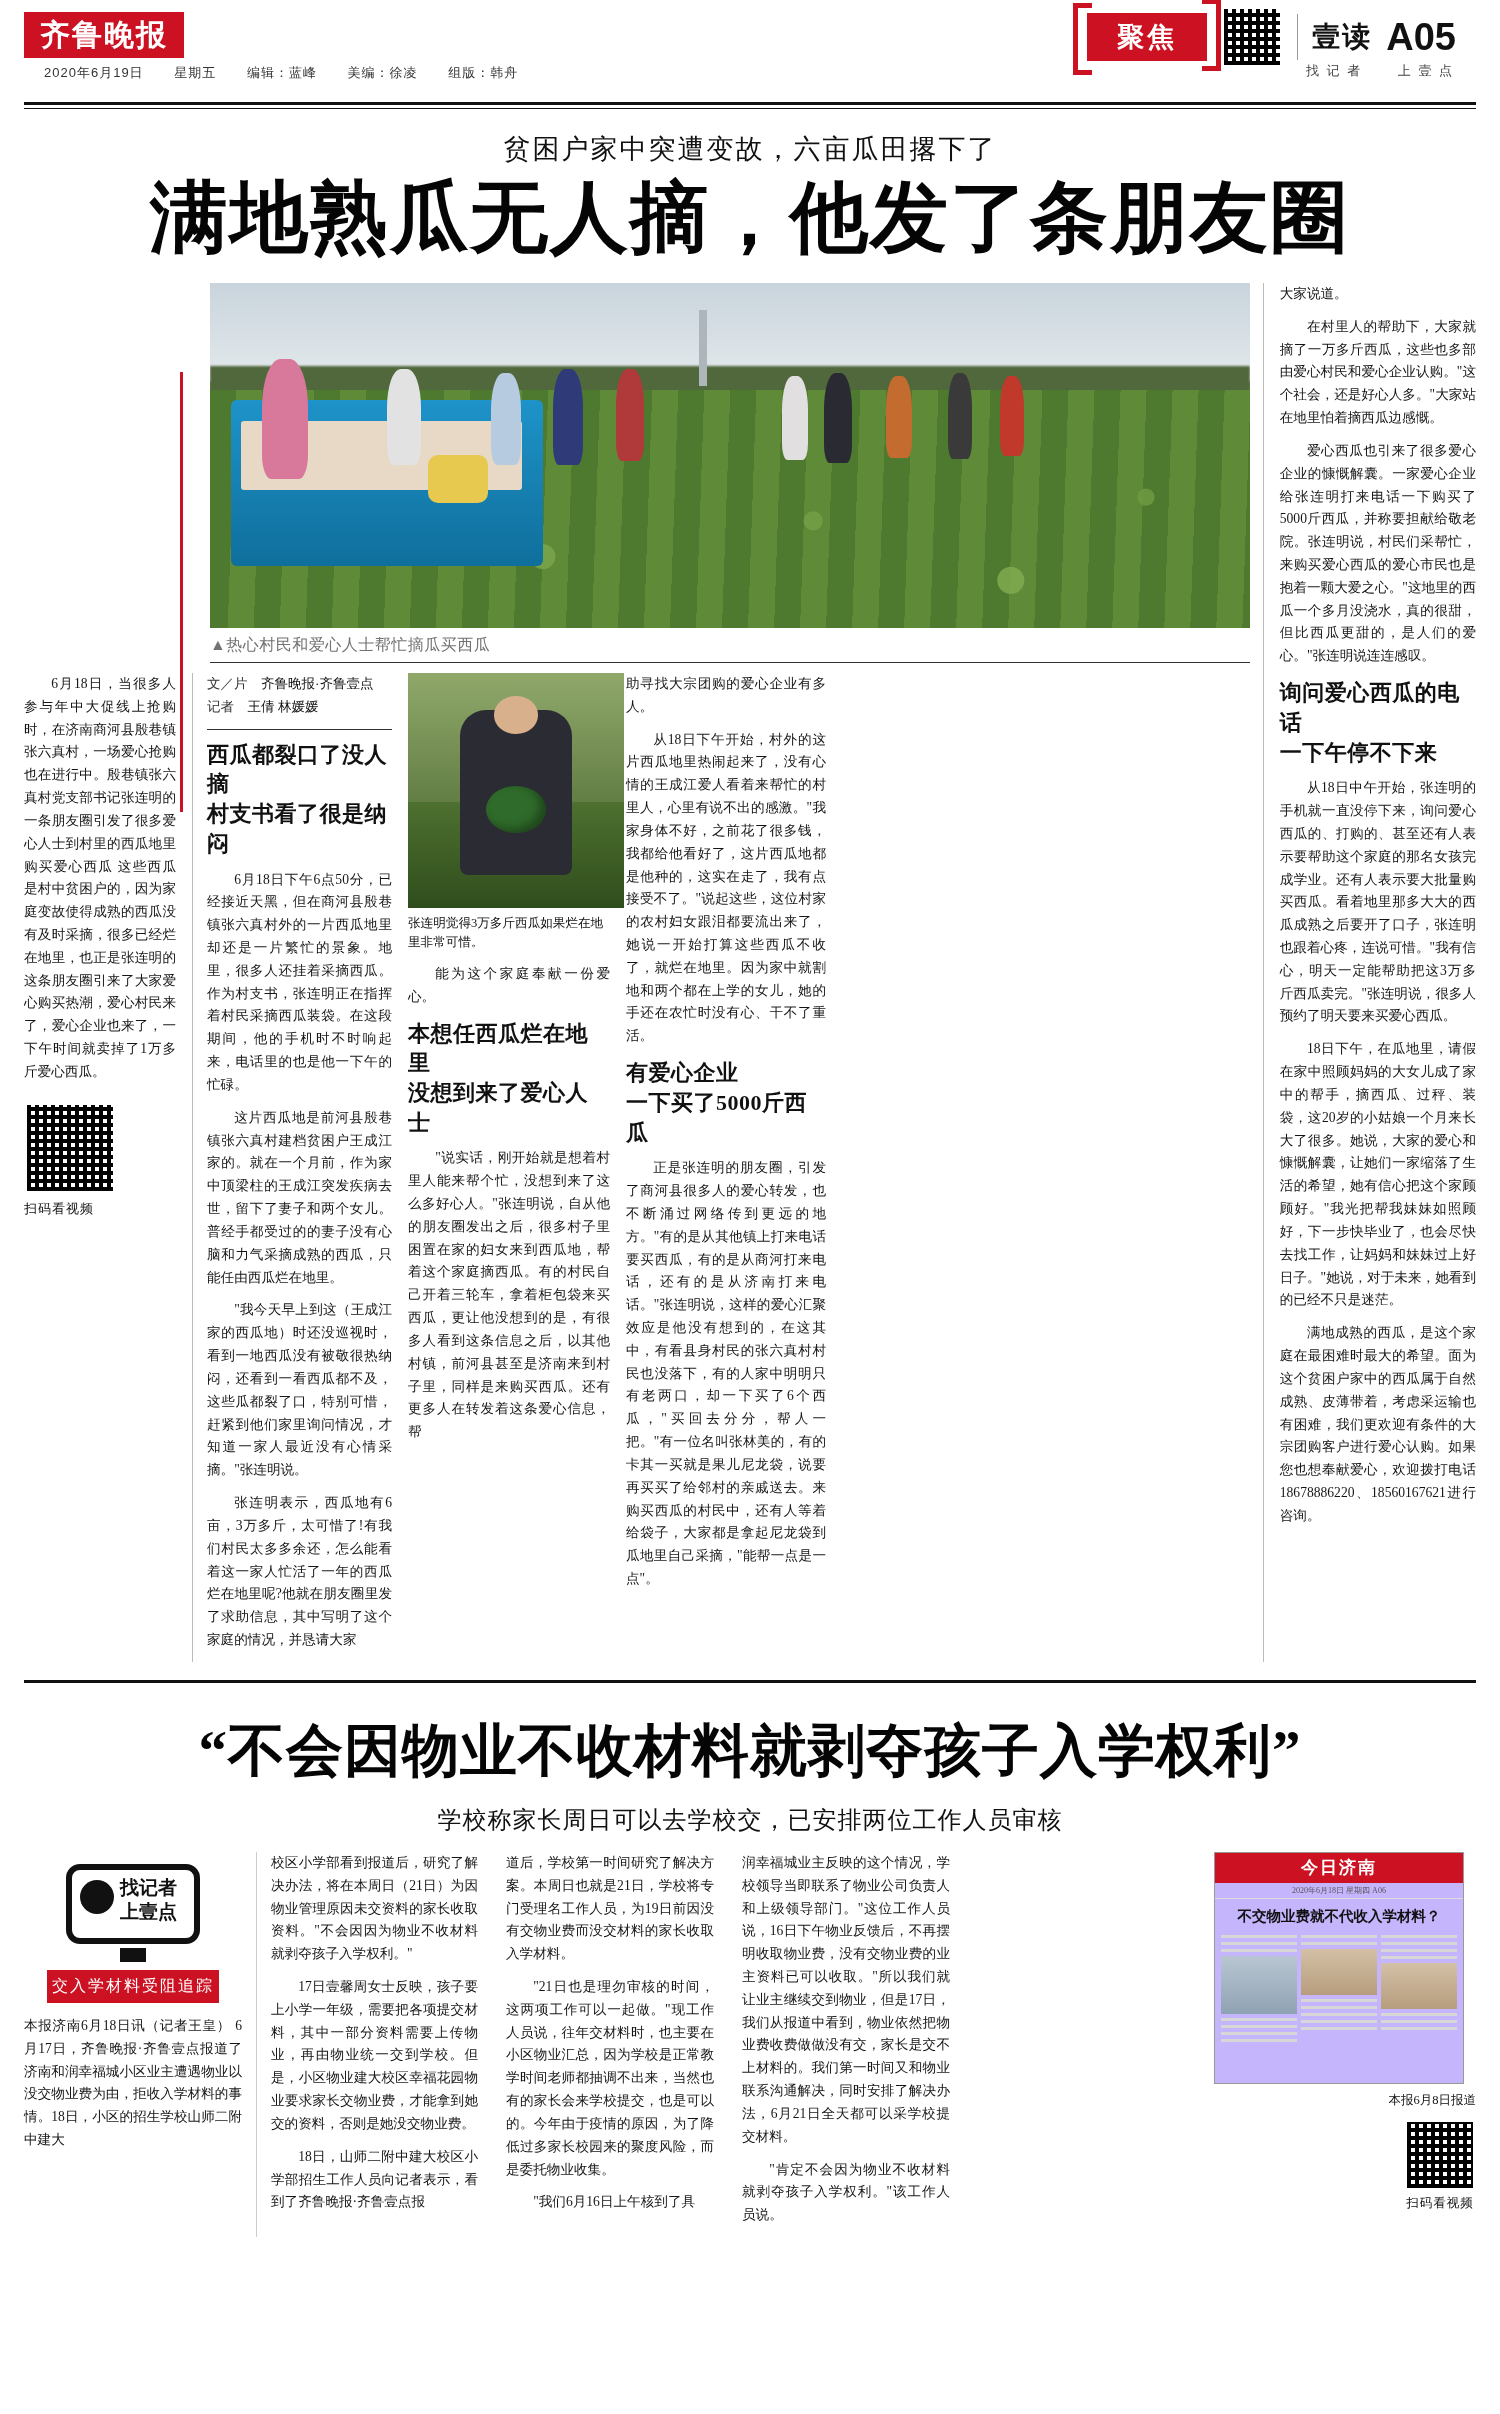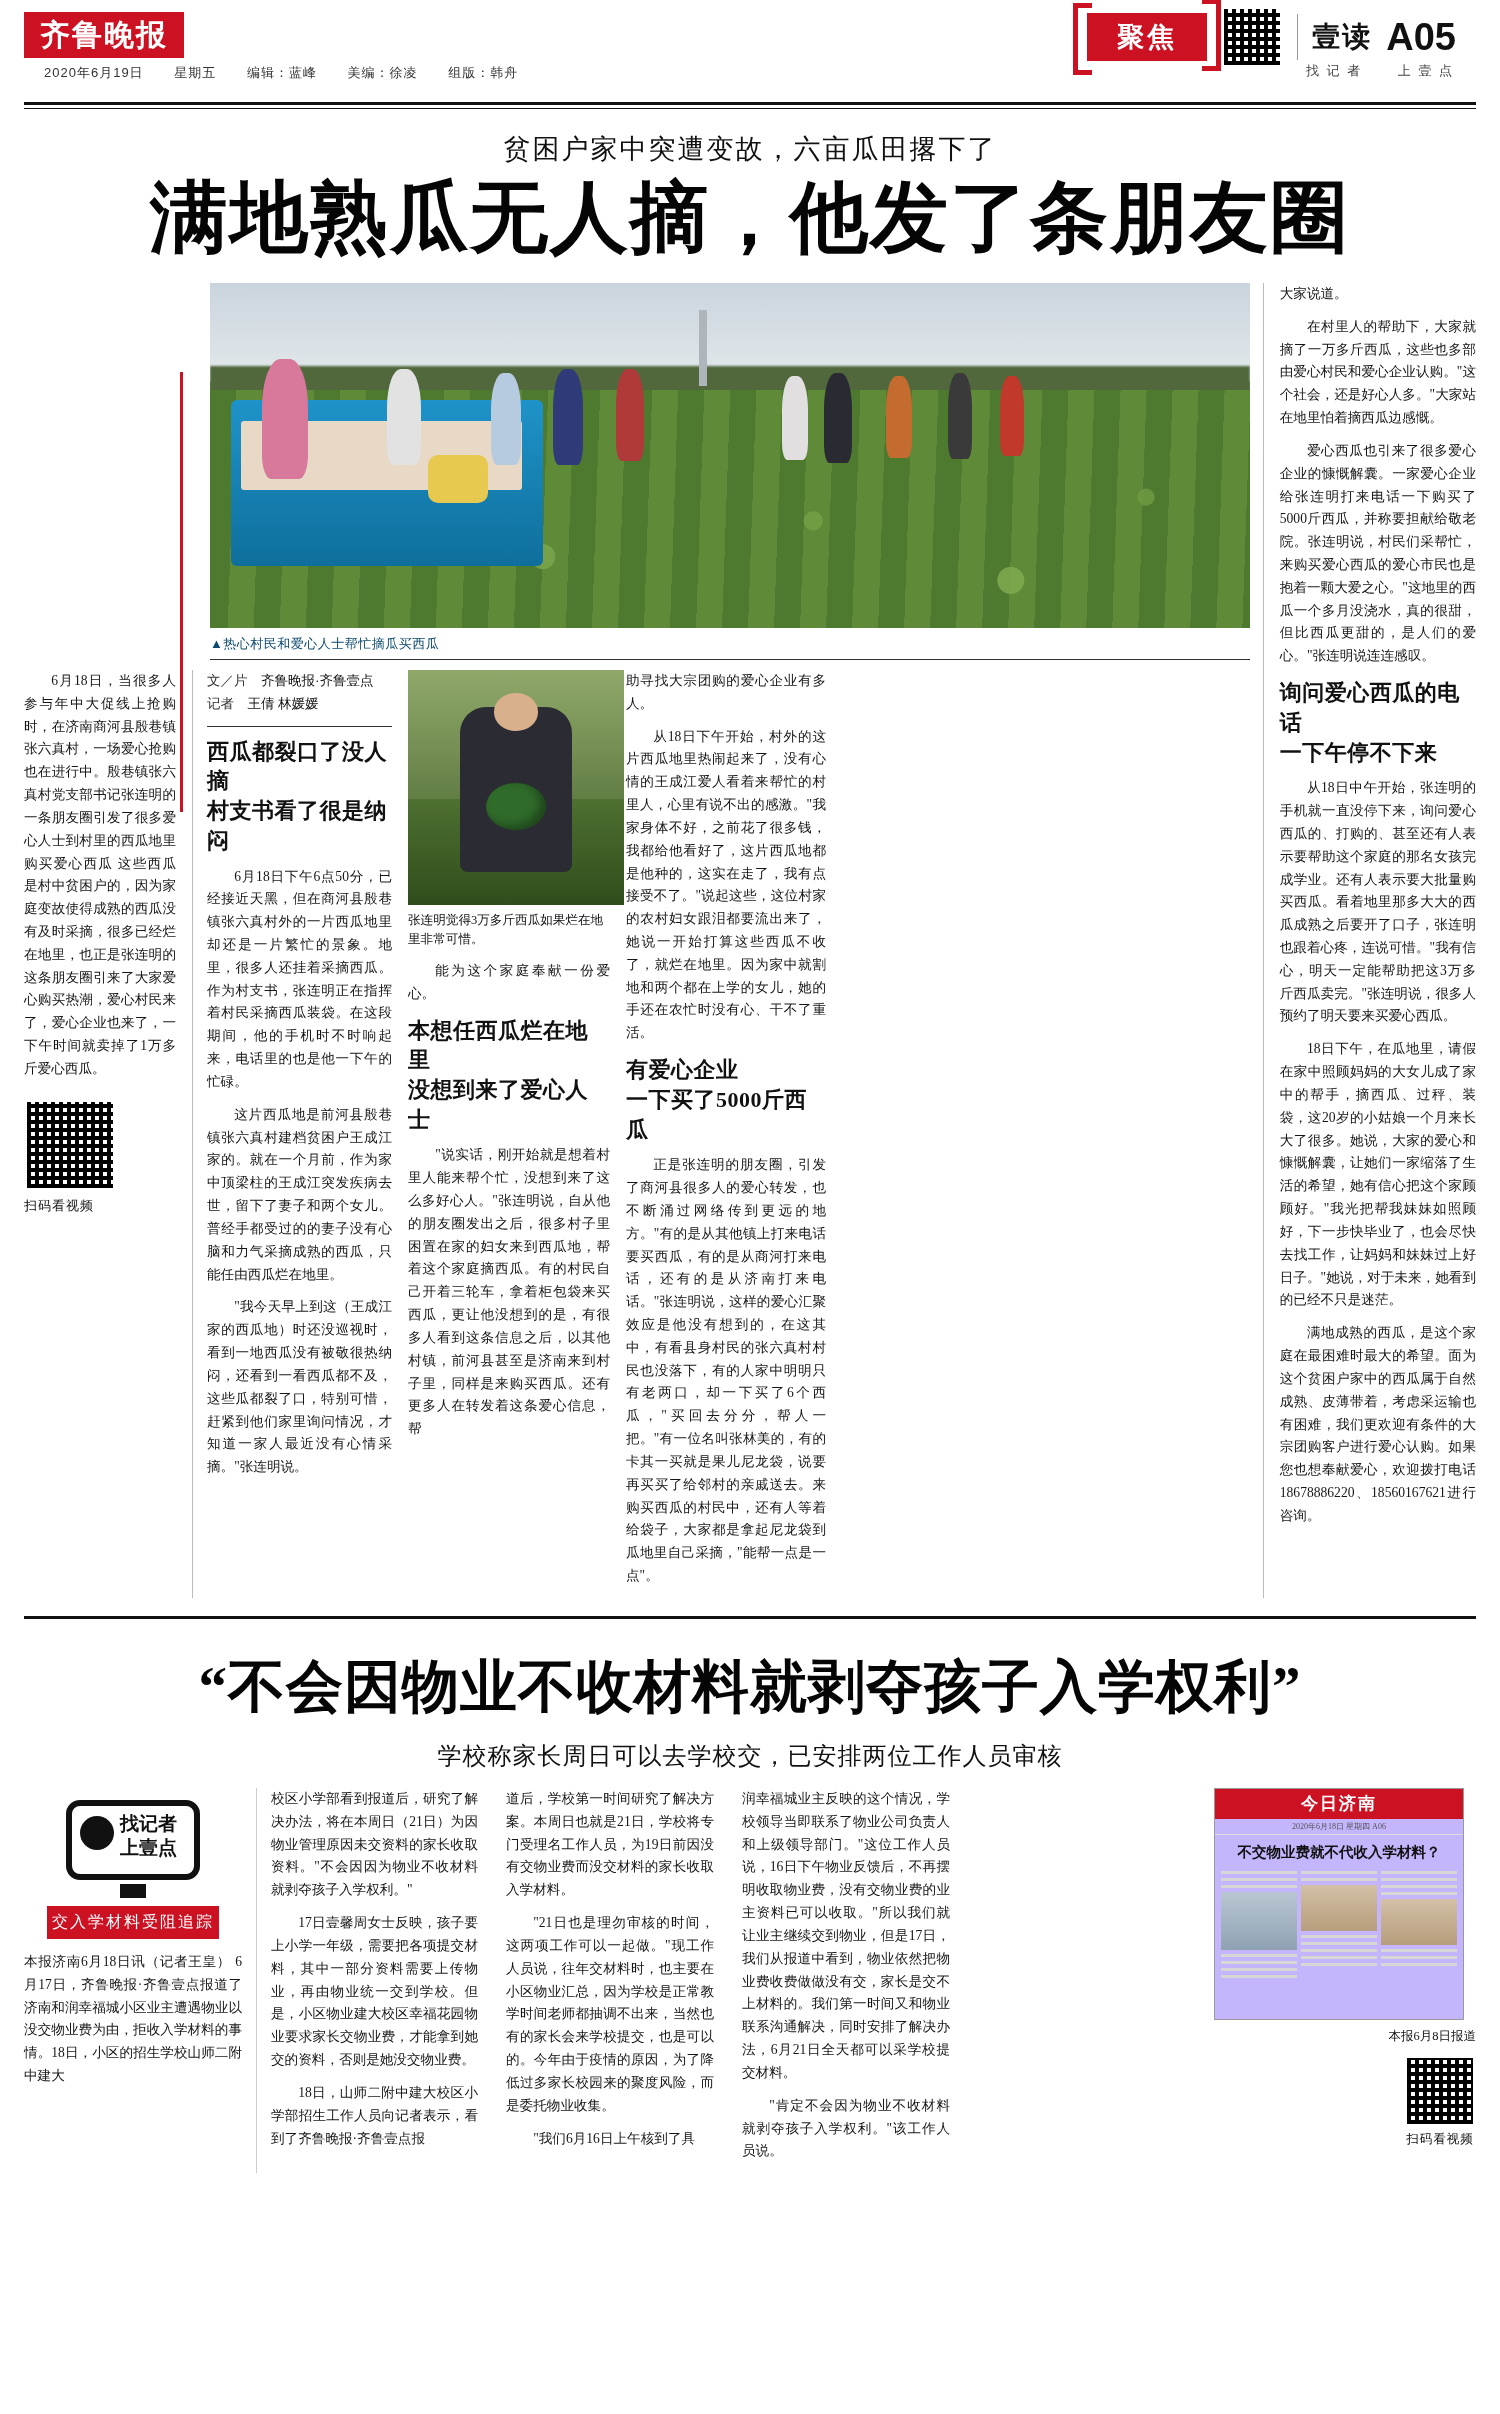--- a/index.html
+++ b/index.html
@@ -107,21 +107,21 @@
   .p3 { left: 27%; top: 26%; width: 30px; height: 92px;  background: #b7cbe0; }
   .p4 { left: 33%; top: 25%; width: 30px; height: 96px;  background: #2f3a78; }
   .p5 { left: 39%; top: 25%; width: 28px; height: 92px;  background: #b03a3a; }
   .p6 { left: 55%; top: 27%; width: 26px; height: 84px;  background: #e1dfe0; }
   .p7 { left: 59%; top: 26%; width: 28px; height: 90px;  background: #2a2a33; }
   .p8 { left: 65%; top: 27%; width: 26px; height: 82px;  background: #c46b2f; }
   .p9 { left: 71%; top: 26%; width: 24px; height: 86px;  background: #3a3a3a; }
   .p10{ left: 76%; top: 27%; width: 24px; height: 80px;  background: #c0392b; }
   .sack { position: absolute; left: 21%; top: 50%; width: 60px; height: 48px; background: #e8c94f; border-radius: 10px; }
   .caption {
-    margin-top: 7px; font-size: 13px; color: #0c4a6e; letter-spacing: .5px;
+    margin-top: 7px; font-size: 16px; color: #737373; letter-spacing: .5px;
   }
 
   
   .red-vline { position: absolute; left: 180px; top: 372px; width: 3px; height: 440px; background: #cc1122; }
 
   .under-photo { display: flex; margin-top: 10px; }
   .up-col { }
   .up-col-1 { width: 168px; padding-right: 16px; }
   .up-col-2 { width: 216px; padding: 0 16px 0 14px; }
   .up-col-3 { width: 218px; padding: 0 16px 0 0; }
@@ -280,20 +280,21 @@
           <div class="byline">
             <div><span class="lbl">文／片</span>　<span>齐鲁晚报·齐鲁壹点</span></div>
             <div><span class="lbl">记者</span>　<span>王倩 林媛媛</span></div>
           </div>
           <div class="hr-sm"></div>
           <div class="sub-h" style="white-space:pre-line;">西瓜都裂口了没人摘
 村支书看了很是纳闷</div>
           <p class="body indent">6月18日下午6点50分，已经接近天黑，但在商河县殷巷镇张六真村外的一片西瓜地里却还是一片繁忙的景象。地里，很多人还挂着采摘西瓜。作为村支书，张连明正在指挥着村民采摘西瓜装袋。在这段期间，他的手机时不时响起来，电话里的也是他一下午的忙碌。</p>
           <p class="body indent">这片西瓜地是前河县殷巷镇张六真村建档贫困户王成江家的。就在一个月前，作为家中顶梁柱的王成江突发疾病去世，留下了妻子和两个女儿。普经手都受过的的妻子没有心脑和力气采摘成熟的西瓜，只能任由西瓜烂在地里。</p>
           <p class="body indent">"我今天早上到这（王成江家的西瓜地）时还没巡视时，看到一地西瓜没有被敬很热纳闷，还看到一看西瓜都不及，这些瓜都裂了口，特别可惜，赶紧到他们家里询问情况，才知道一家人最近没有心情采摘。"张连明说。</p>
+          <p class="body indent">张连明表示，西瓜地有6亩，3万多斤，太可惜了!有我们村民太多多余还，怎么能看着这一家人忙活了一年的西瓜烂在地里呢?他就在朋友圈里发了求助信息，其中写明了这个家庭的情况，并恳请大家</p>
         </div>
 
         <div class="up-col up-col-3">
           <div class="photo-inset">
             <div class="pi-ground"></div>
             <div class="pi-man"></div>
             <div class="pi-head"></div>
             <div class="pi-melon"></div>
           </div>
           <div class="inset-cap">张连明觉得3万多斤西瓜如果烂在地里非常可惜。</div>

